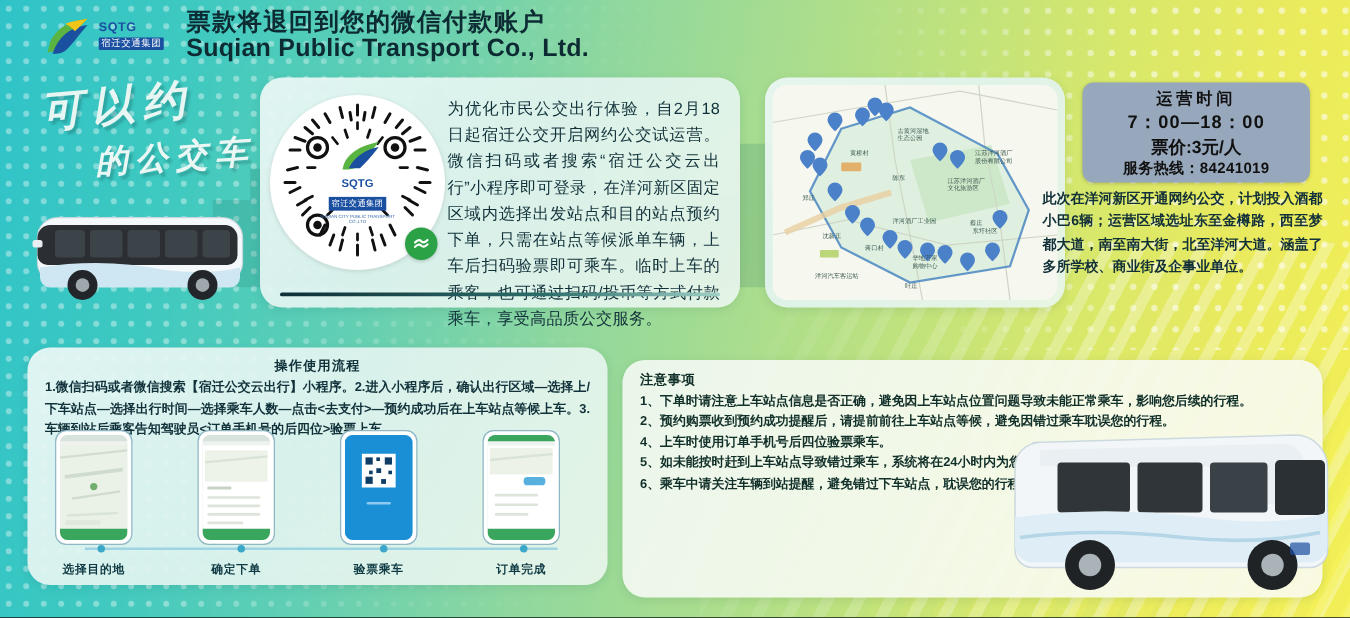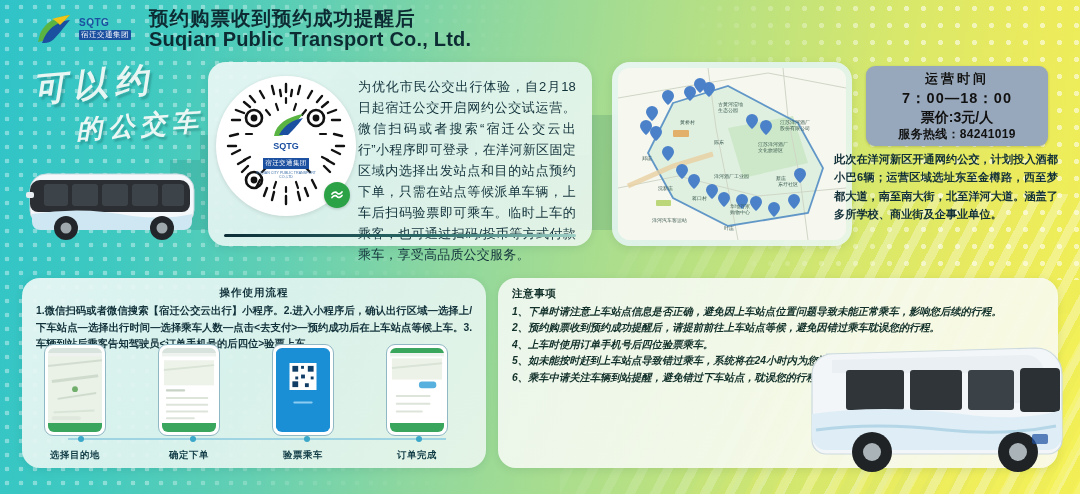--- a/index.html
+++ b/index.html
@@ -143,25 +143,25 @@
   .ph-cap{
     position:absolute;bottom:0;width:94px;text-align:center;font-size:9.4px;
     font-weight:bold;color:#0f3a44;letter-spacing:.6px;
   }
   .timeline{
     position:absolute;left:46px;right:40px;bottom:22px;height:2px;background:#9fd5e2;
   }
   .tl-dot{position:absolute;width:6px;height:6px;border-radius:50%;background:#3ba7c9;bottom:-2px;}
   
   #notice-card{
-    left:498px;top:278px;width:560px;height:190px;padding:9px 14px;
+    left:498px;top:288px;width:560px;height:190px;padding:9px 14px;
     background:linear-gradient(120deg, rgba(241,248,241,.93) 0%, rgba(246,250,238,.93) 55%, rgba(250,250,235,.92) 100%);
   }
   .notice-title{font-size:10.6px;font-weight:bold;color:#12302a;margin-bottom:3px;letter-spacing:.5px;}
-  .notice-item{font-size:10.3px;line-height:1.60;color:#12302a;font-weight:bold;text-align:justify;font-style:italic;}
+  .notice-item{font-size:10.3px;line-height:1.60;color:#12302a;font-weight:bold;text-align:justify;}
   
   .bigbus{position:absolute;right:-6px;bottom:6px;width:300px;height:170px;}
 </style>
 </head>
 <body>
 
 <div id="poster">
 
   <div class="dots-left"></div>
   <div class="dots-right"></div>
@@ -180,21 +180,21 @@
           <path d="M14,26 C20,14 30,9 40,8 C33,16 29,22 24,27 C20,31 16,31 12,31 Z" fill="#1b4fa0"></path>
           <path d="M22,7 C28,5 34,4 40,3 C36,7 33,10 30,13 C27,10 25,8 22,7 Z" fill="#f0c419"></path>
         </svg>
       </div>
       <div class="logo-text">
         <span class="logo-abbr">SQTG</span>
         <span class="logo-cn">宿迁交通集团</span>
       </div>
     </div>
     <div class="company">
-      <span class="company-cn">预约购票收到预约成功提醒后</span>
+      <span class="company-cn">票款将退回到您的微信付款账户</span>
       <span class="company-en">Suqian Public Transport Co., Ltd.</span>
     </div>
   </div>
 
   <div class="headline">
     <div class="hl1">可以约</div>
     <div class="hl2">的公交车</div>
   </div>
 
   <svg class="minibus" viewBox="0 0 180 92">

